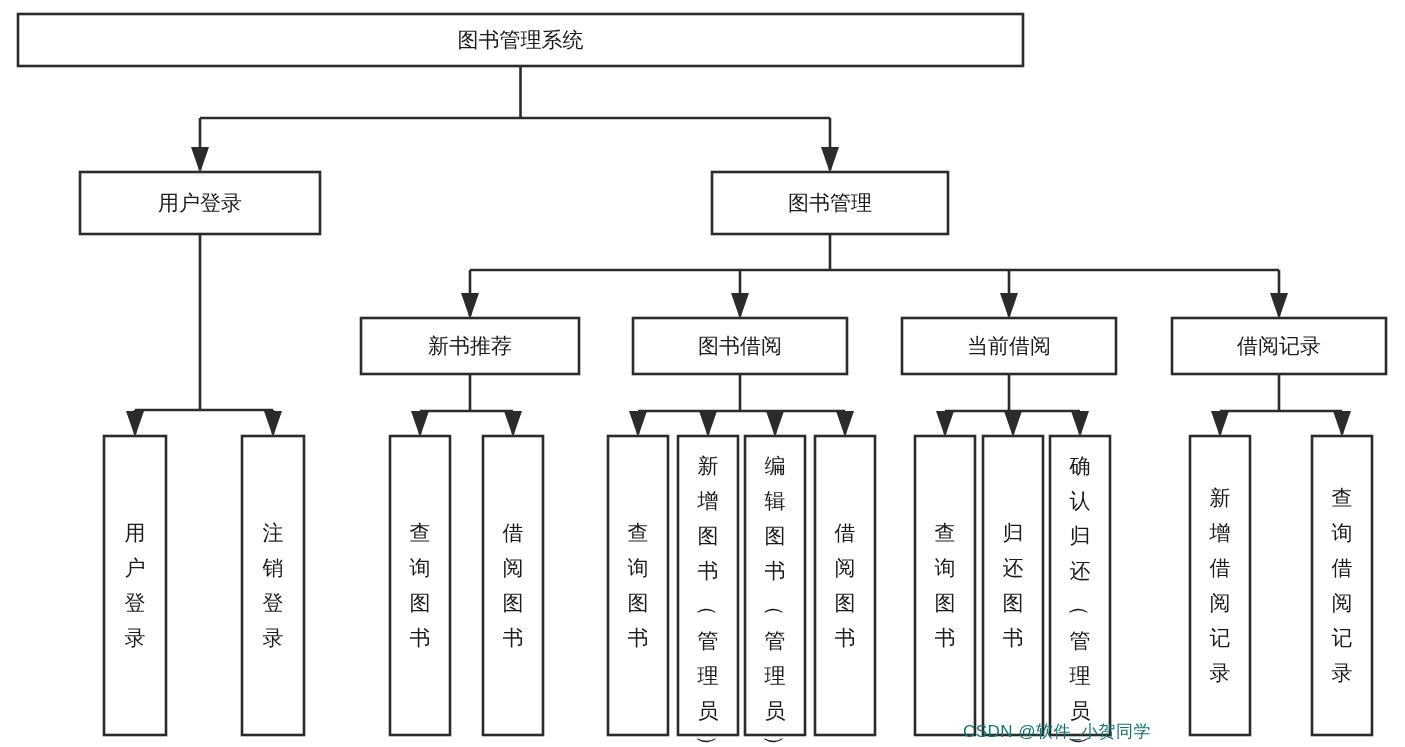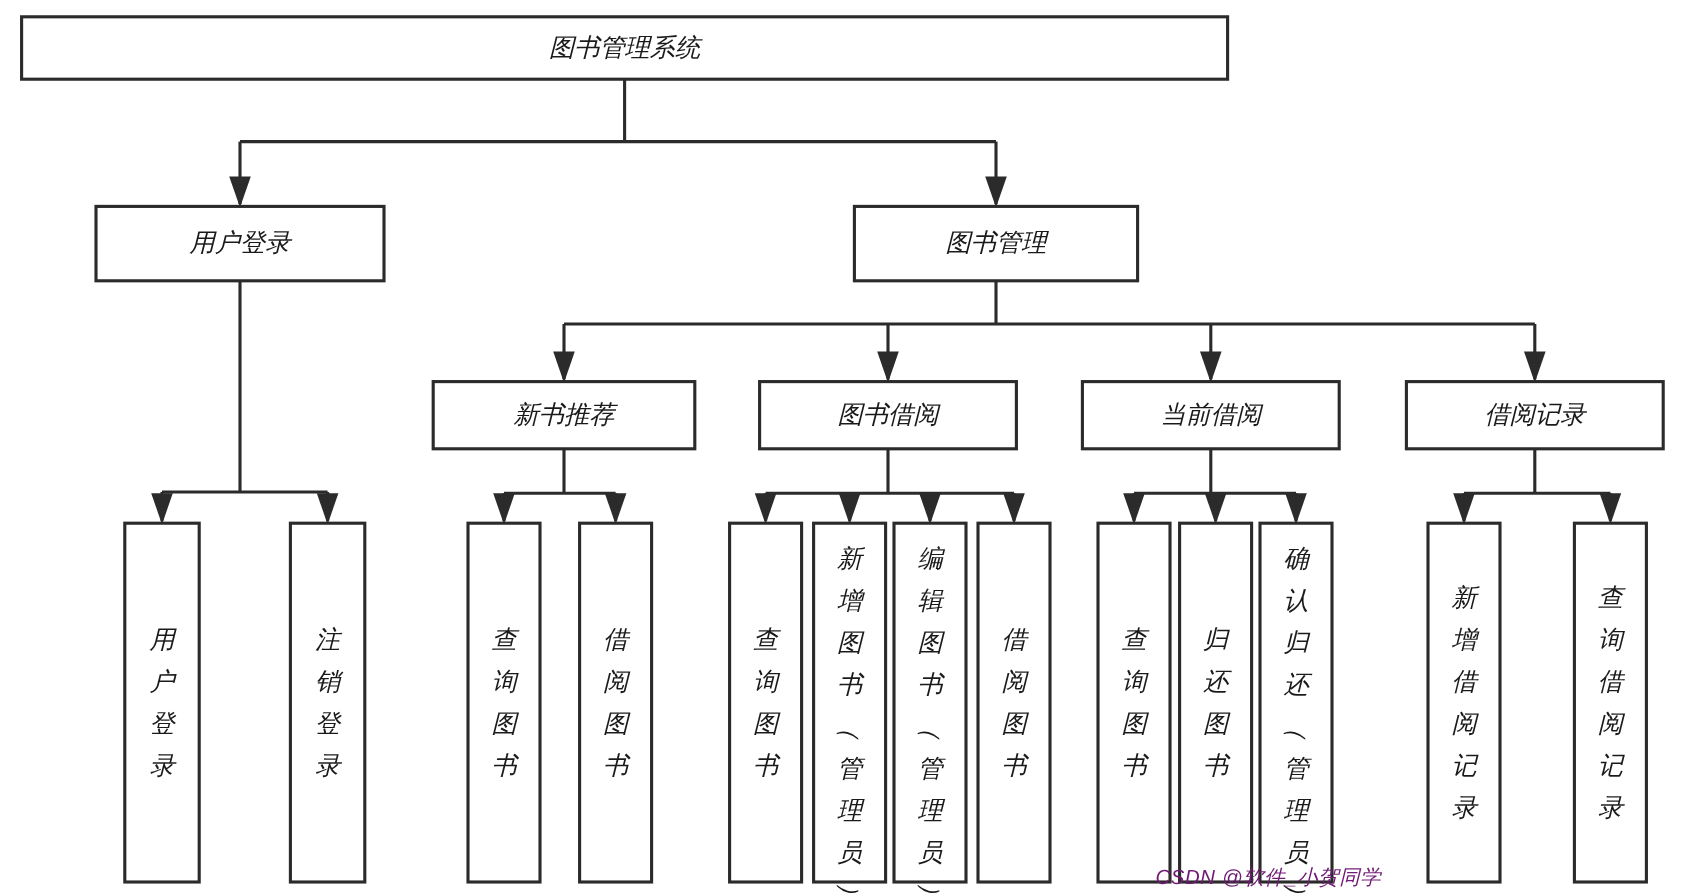--- a/index.html
+++ b/index.html
@@ -11,21 +11,20 @@
     width: 1405px;
     height: 747px;
     font-family: "Liberation Sans", "DejaVu Sans", sans-serif;
     overflow: hidden;
     position: relative;
   }
   #diagram-root {
     position: relative;
     width: 1159px;
     height: 747px;
-    font-style: italic;
   }
   svg#flowchart {
     position: absolute;
     top: 0;
     left: 0;
     width: 1405px;
     height: 747px;
     display: block;
   }
   .node-box {
@@ -55,21 +54,21 @@
     font-size: 21px;
     fill: #1a1a1a;
     text-anchor: middle;
   }
   .watermark {
     position: absolute;
     right: 8px;
     bottom: 4px;
     font-family: "Liberation Sans", "DejaVu Sans", sans-serif;
     font-size: 17px;
-    color: #701a75;
+    color: #0f766e;
     white-space: nowrap;
     letter-spacing: 0.5px;
     pointer-events: none;
   }
 </style>
 </head>
 <body>
 
 <div id="diagram-root">
   <svg id="flowchart" viewBox="0 0 1405 747">

